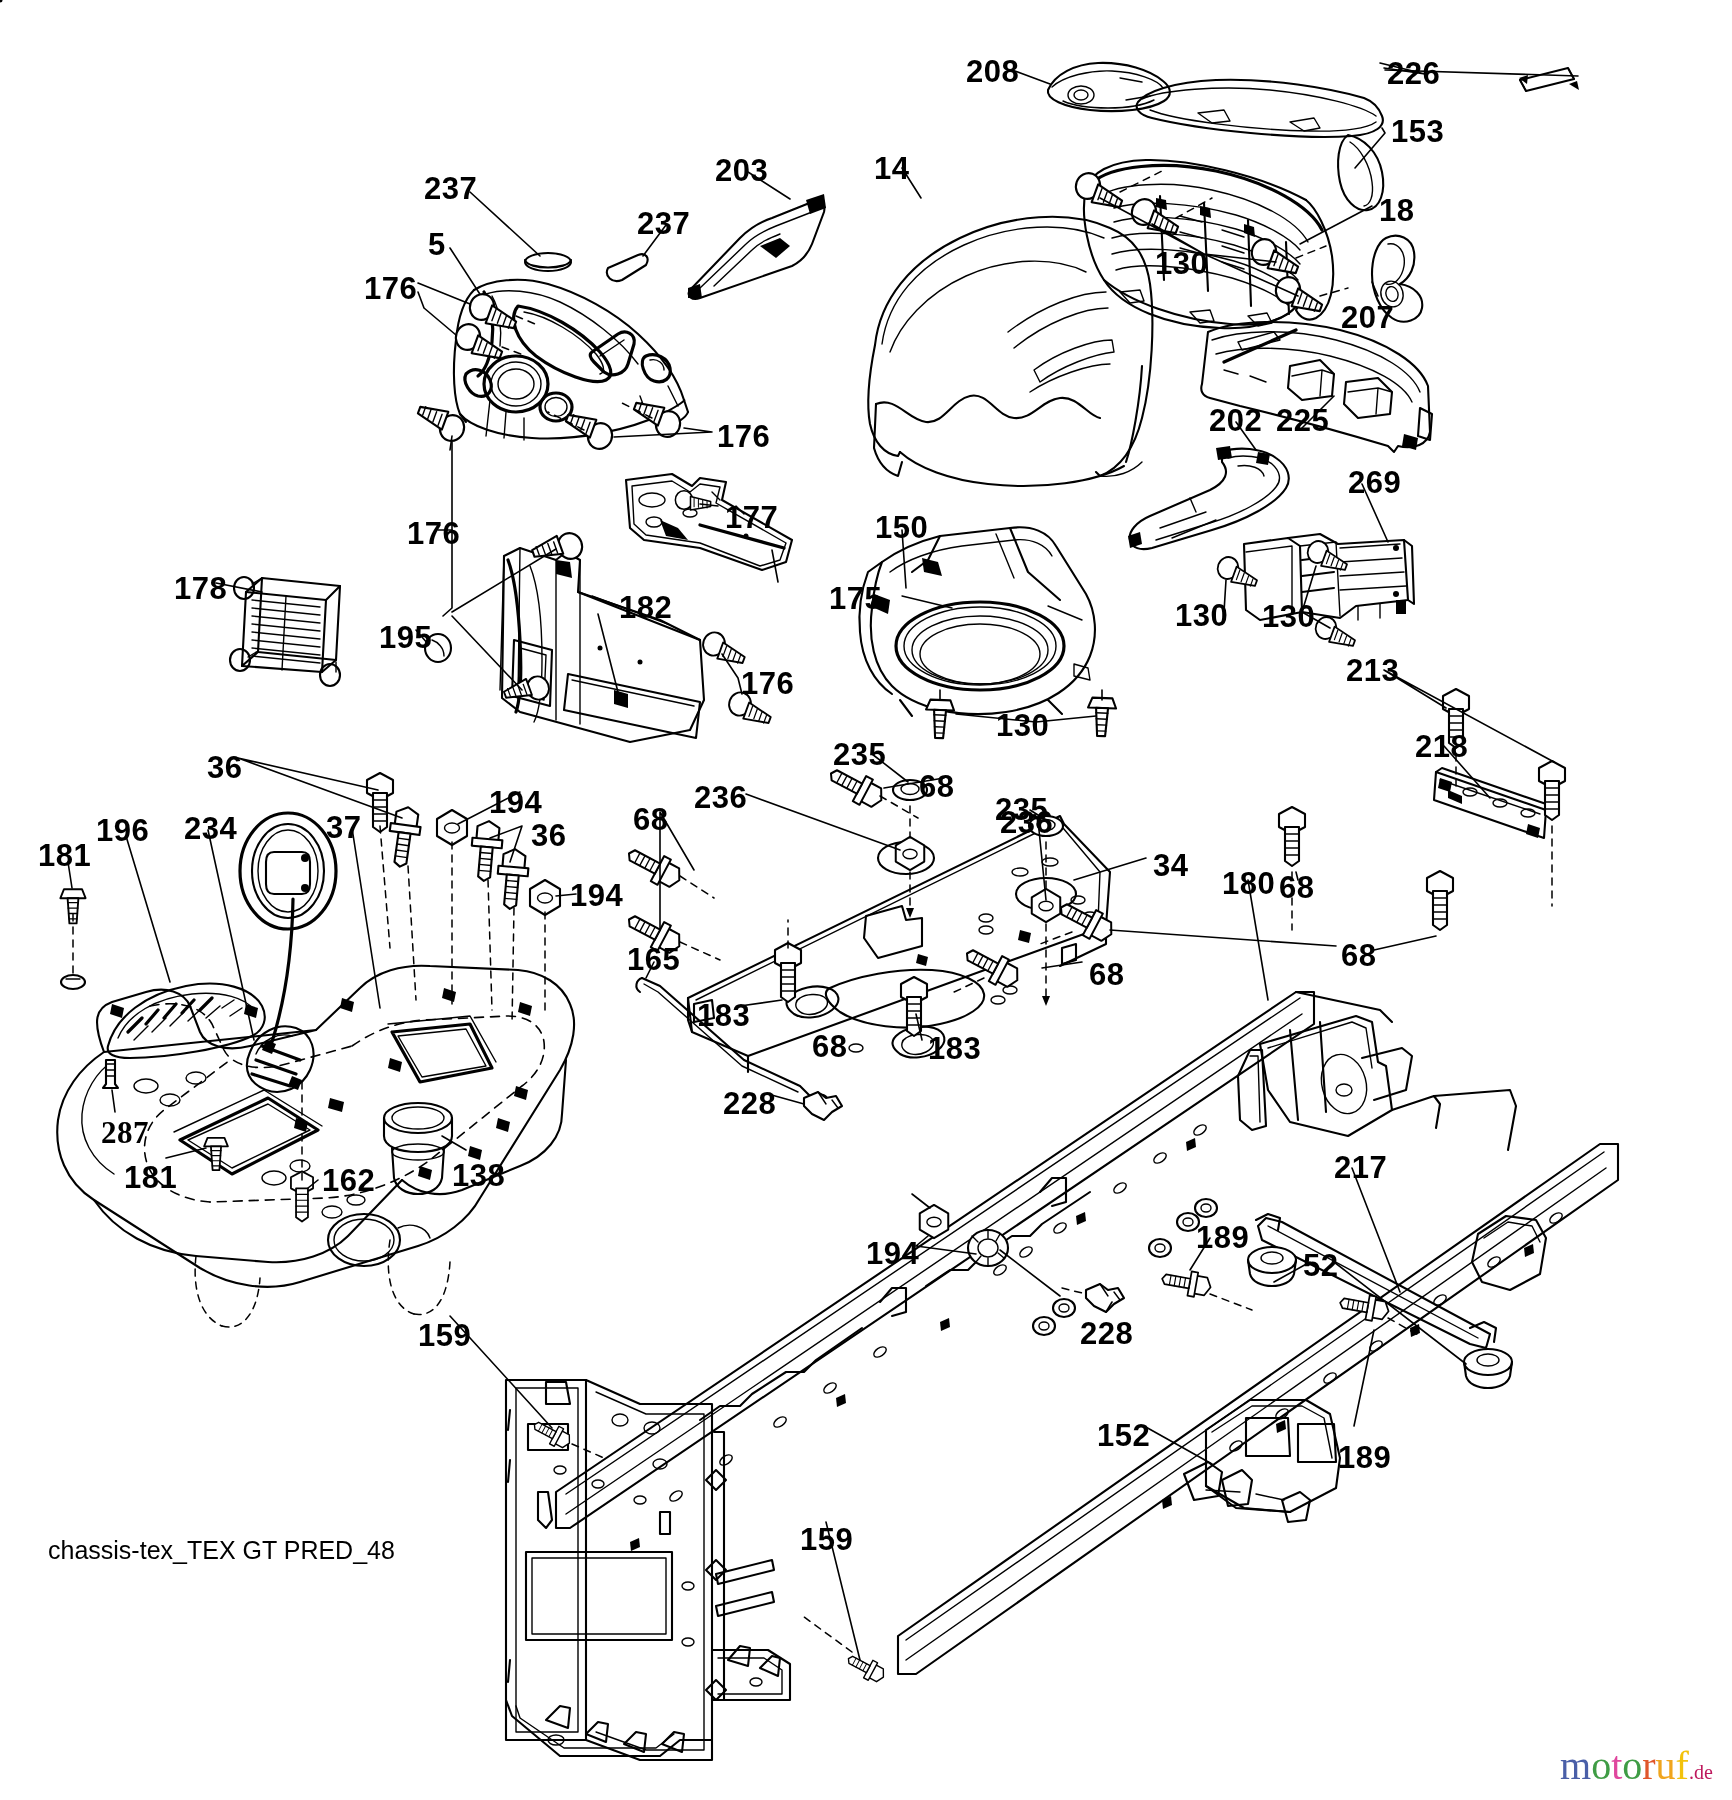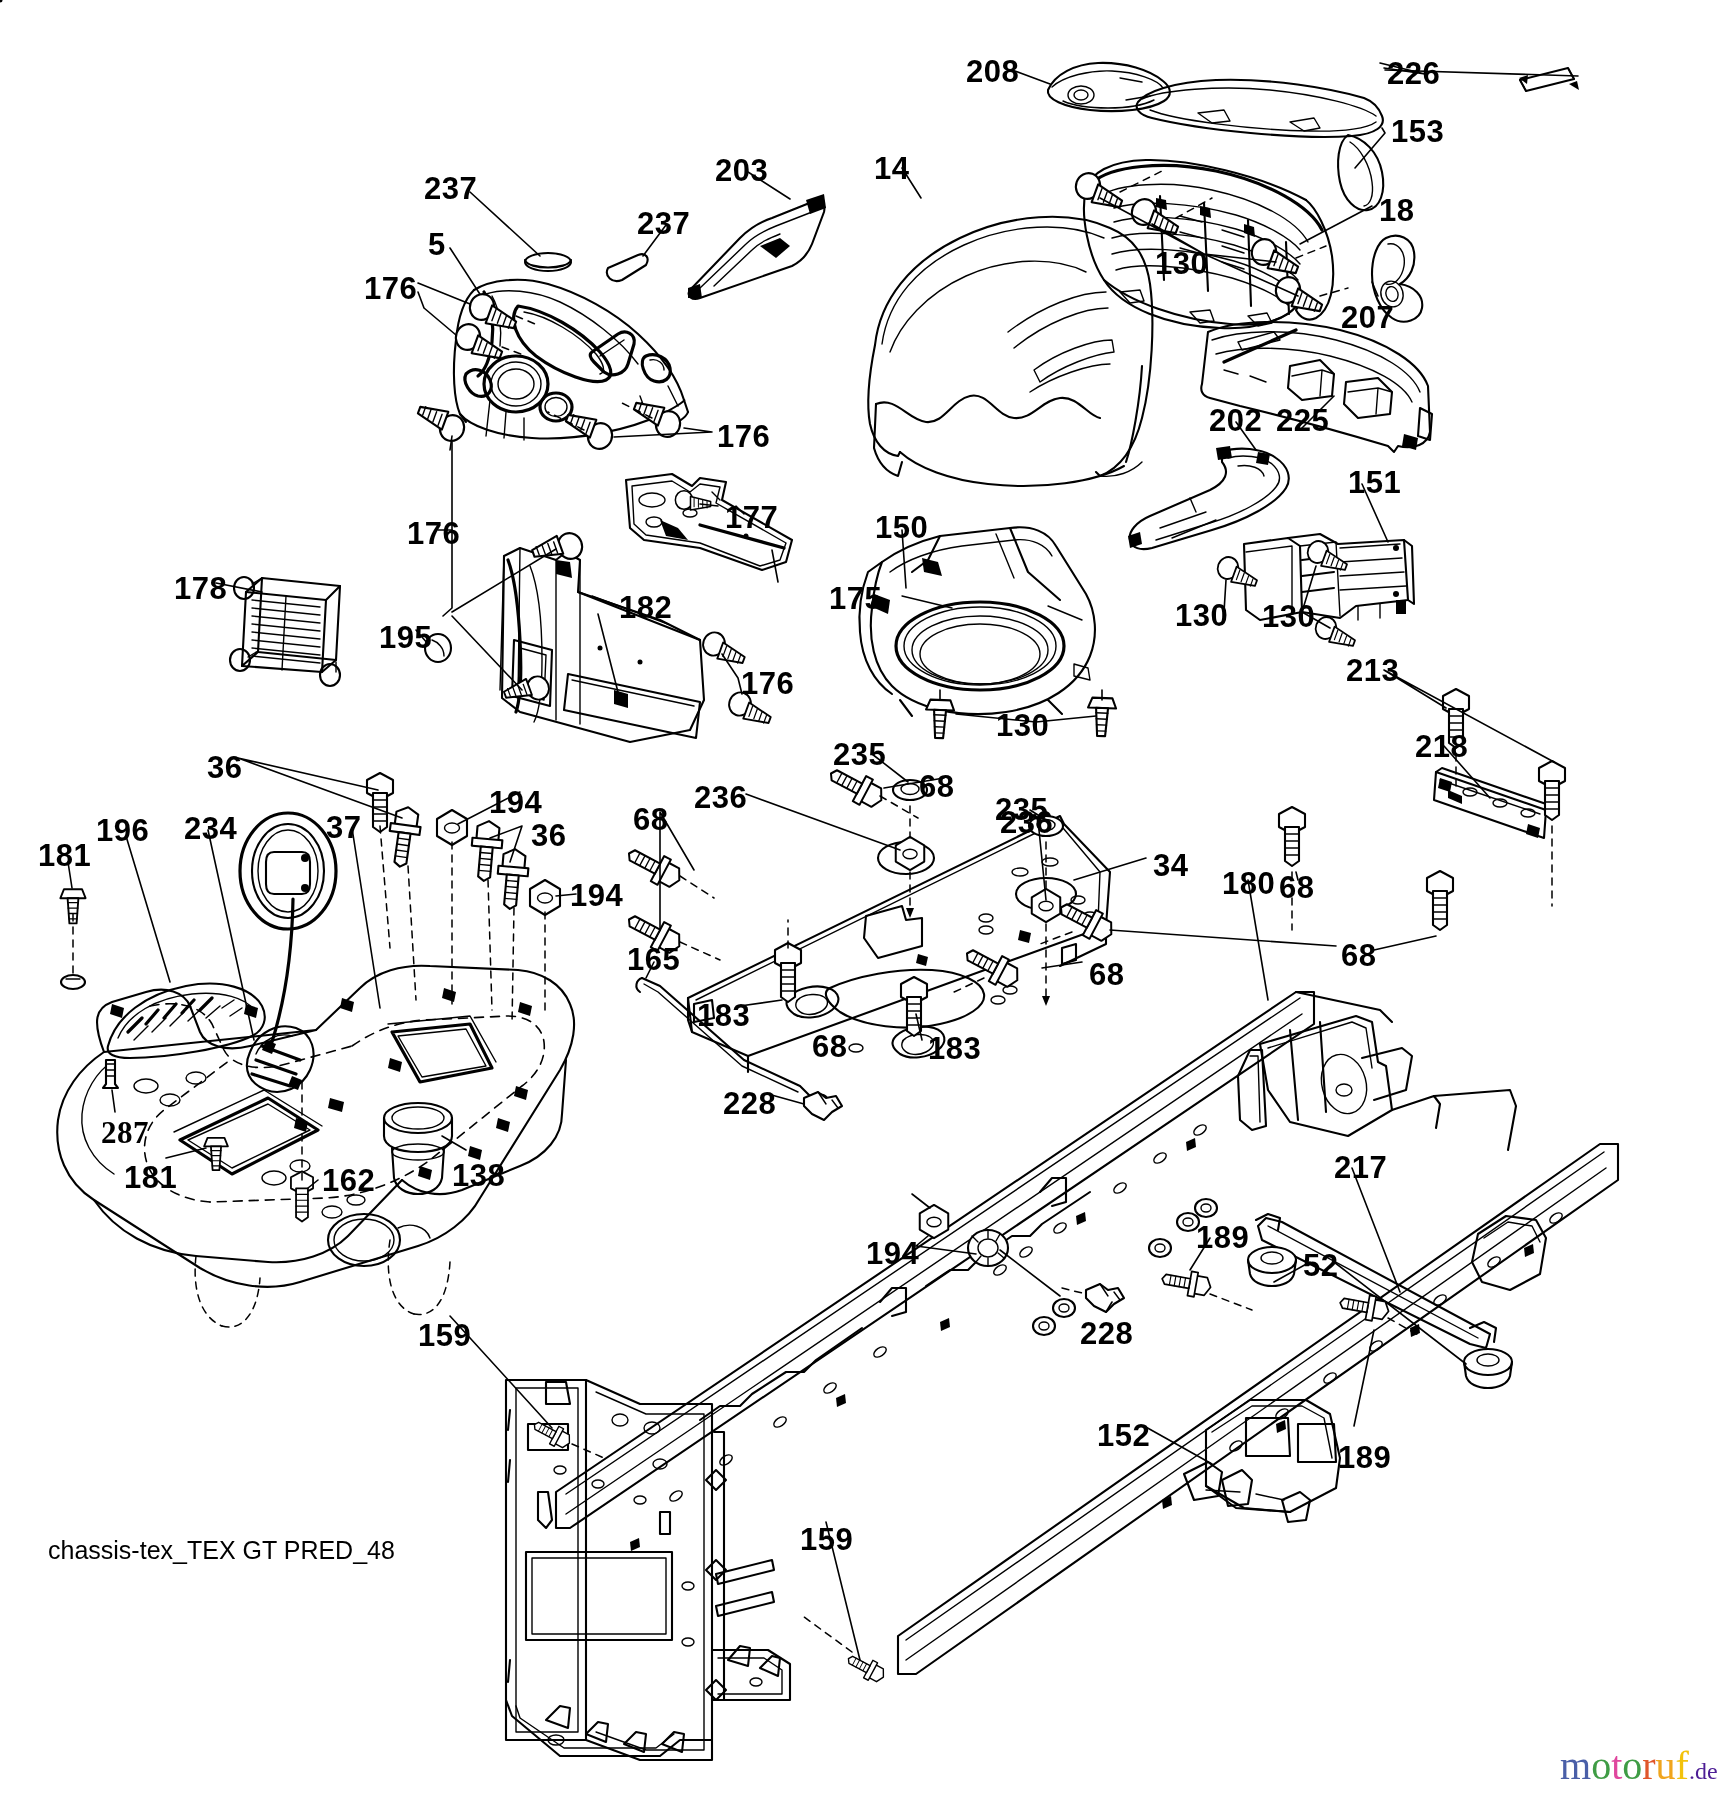--- a/index.html
+++ b/index.html
@@ -40,21 +40,21 @@
     white-space:nowrap;
   }
   #watermark span{display:inline-block;}
   #watermark .w1{color:#4a5fa8;}
   #watermark .w2{color:#3f9c45;}
   #watermark .w3{color:#e0479e;}
   #watermark .w4{color:#3f9c45;}
   #watermark .w5{color:#e0562a;}
   #watermark .w6{color:#f0a51e;}
   #watermark .w7{color:#f2c20c;}
-  #watermark .w8{color:#4c1d95;font-size:24px;}
+  #watermark .w8{color:#be185d;font-size:20px;}
 </style>
 </head>
 <body>
 
 <div id="sheet">
 
   <svg id="svgroot" viewBox="0 0 1732 1800" xmlns="http://www.w3.org/2000/svg">
     <defs>
       <style>
         .ln{fill:none;stroke:#000;stroke-width:2.1;stroke-linecap:round;stroke-linejoin:round;}
@@ -1025,21 +1025,21 @@
   <div class="callout" style="left:1379px;top:195px;">18</div>
   <div class="callout" style="left:424px;top:173px;">237</div>
   <div class="callout" style="left:637px;top:208px;">237</div>
   <div class="callout" style="left:428px;top:229px;">5</div>
   <div class="callout" style="left:1155px;top:248px;">130</div>
   <div class="callout" style="left:1341px;top:302px;">207</div>
   <div class="callout" style="left:364px;top:273px;">176</div>
   <div class="callout" style="left:1276px;top:405px;">225</div>
   <div class="callout" style="left:1209px;top:405px;">202</div>
   <div class="callout" style="left:717px;top:421px;">176</div>
-  <div class="callout" style="left:1348px;top:467px;">151</div>
+  <div class="callout" style="left:1348px;top:467px;">269</div>
   <div class="callout" style="left:725px;top:502px;">177</div>
   <div class="callout" style="left:875px;top:512px;">150</div>
   <div class="callout" style="left:407px;top:518px;">176</div>
   <div class="callout" style="left:781px;top:583px;margin-left:48px;">175</div>
   <div class="callout" style="left:174px;top:573px;">178</div>
   <div class="callout" style="left:580px;top:592px;padding-left:39px;">182</div>
   <div class="callout" style="left:1175px;top:600px;">130</div>
   <div class="callout" style="left:1262px;top:601px;">130</div>
   <div class="callout" style="left:379px;top:622px;">195</div>
   <div class="callout" style="left:1346px;top:655px;">213</div>

